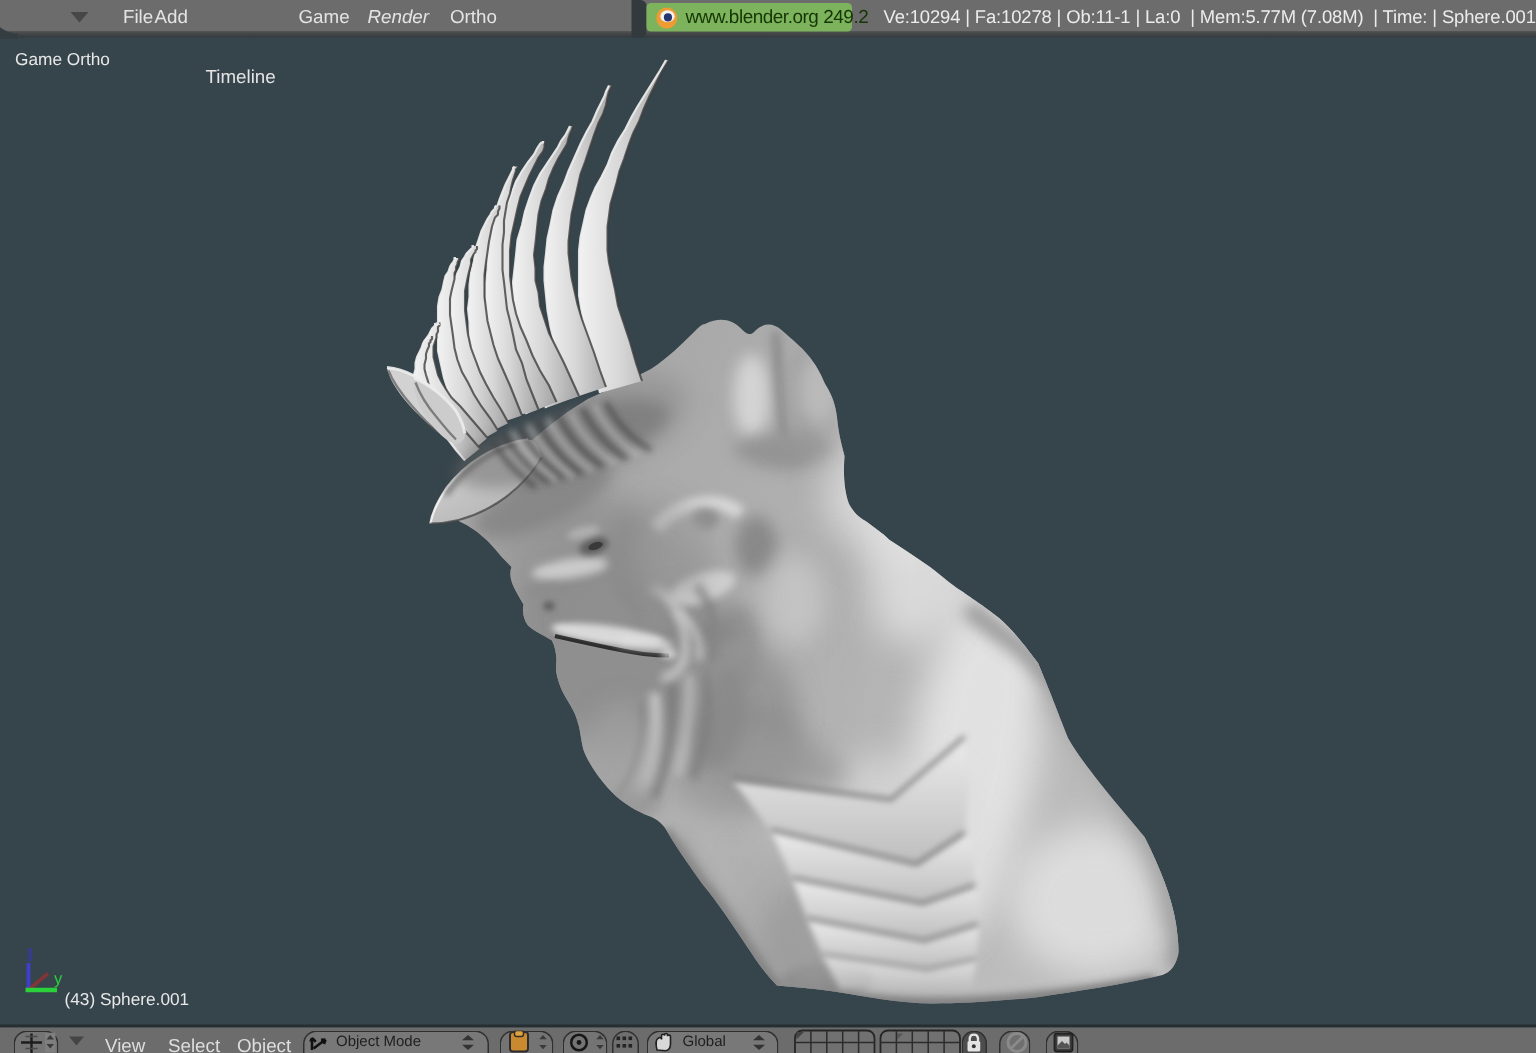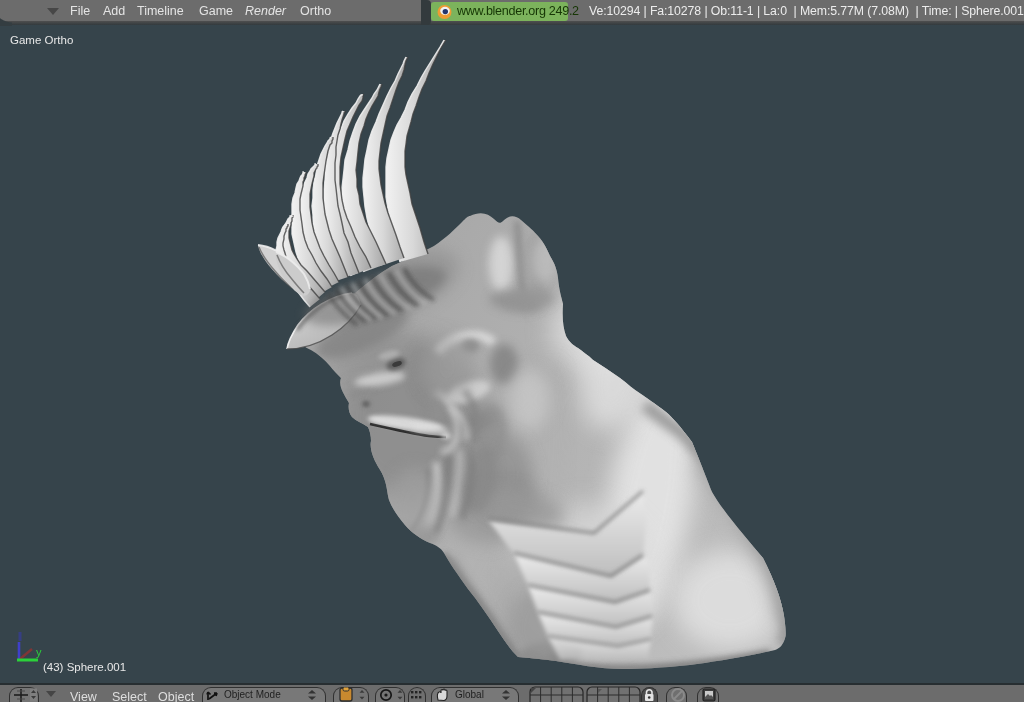--- a/index.html
+++ b/index.html
@@ -268,23 +268,23 @@
   <line x1="11" y1="16" x2="11" y2="34" stroke="#4040d8" stroke-width="2.6" opacity="0.9"></line>
   <line x1="12" y1="6" x2="12" y2="15" stroke="#3838c8" stroke-width="3" opacity="0.45"></line>
   <line x1="12" y1="33" x2="24" y2="23" stroke="#993030" stroke-width="2.4" opacity="0.75"></line>
   <line x1="9" y1="34" x2="30" y2="34" stroke="#2bd13a" stroke-width="3"></line>
   <text x="28" y="30" fill="#2bd13a" font-size="11" font-family="Liberation Sans, sans-serif">y</text>
 </svg>
 <div id="topbar"></div>
 <div id="topgroove"></div>
 <div id="topcorner"></div>
 <div id="tritop"></div>
-<span class="menuitem" style="left:70px;">File</span>
+<span class="menuitem" style="left:82px;">File</span>
 <span class="menuitem" style="left:103px;">Add</span>
-<span class="menuitem" style="left:137px;">Timeline</span>
+<span class="menuitem" style="left:137px;margin-top:40px;">Timeline</span>
 <span class="menuitem" style="left:199px;">Game</span>
 <span class="menuitem" style="left:245px;font-style:italic;">Render</span>
 <span class="menuitem" style="left:300px;">Ortho</span>
 <div id="topnotch"></div>
 <div id="greenpatch">
     <span>www.blender.org 249.2</span>
   </div>
 <svg width="18" height="18" viewBox="0 0 18 18" style="position:absolute;left:436px;top:3px;">
   <circle cx="8.5" cy="9" r="7" fill="#ef9b33"></circle>
   <ellipse cx="9" cy="7.8" rx="4.8" ry="4" fill="#f2f2f2"></ellipse>

